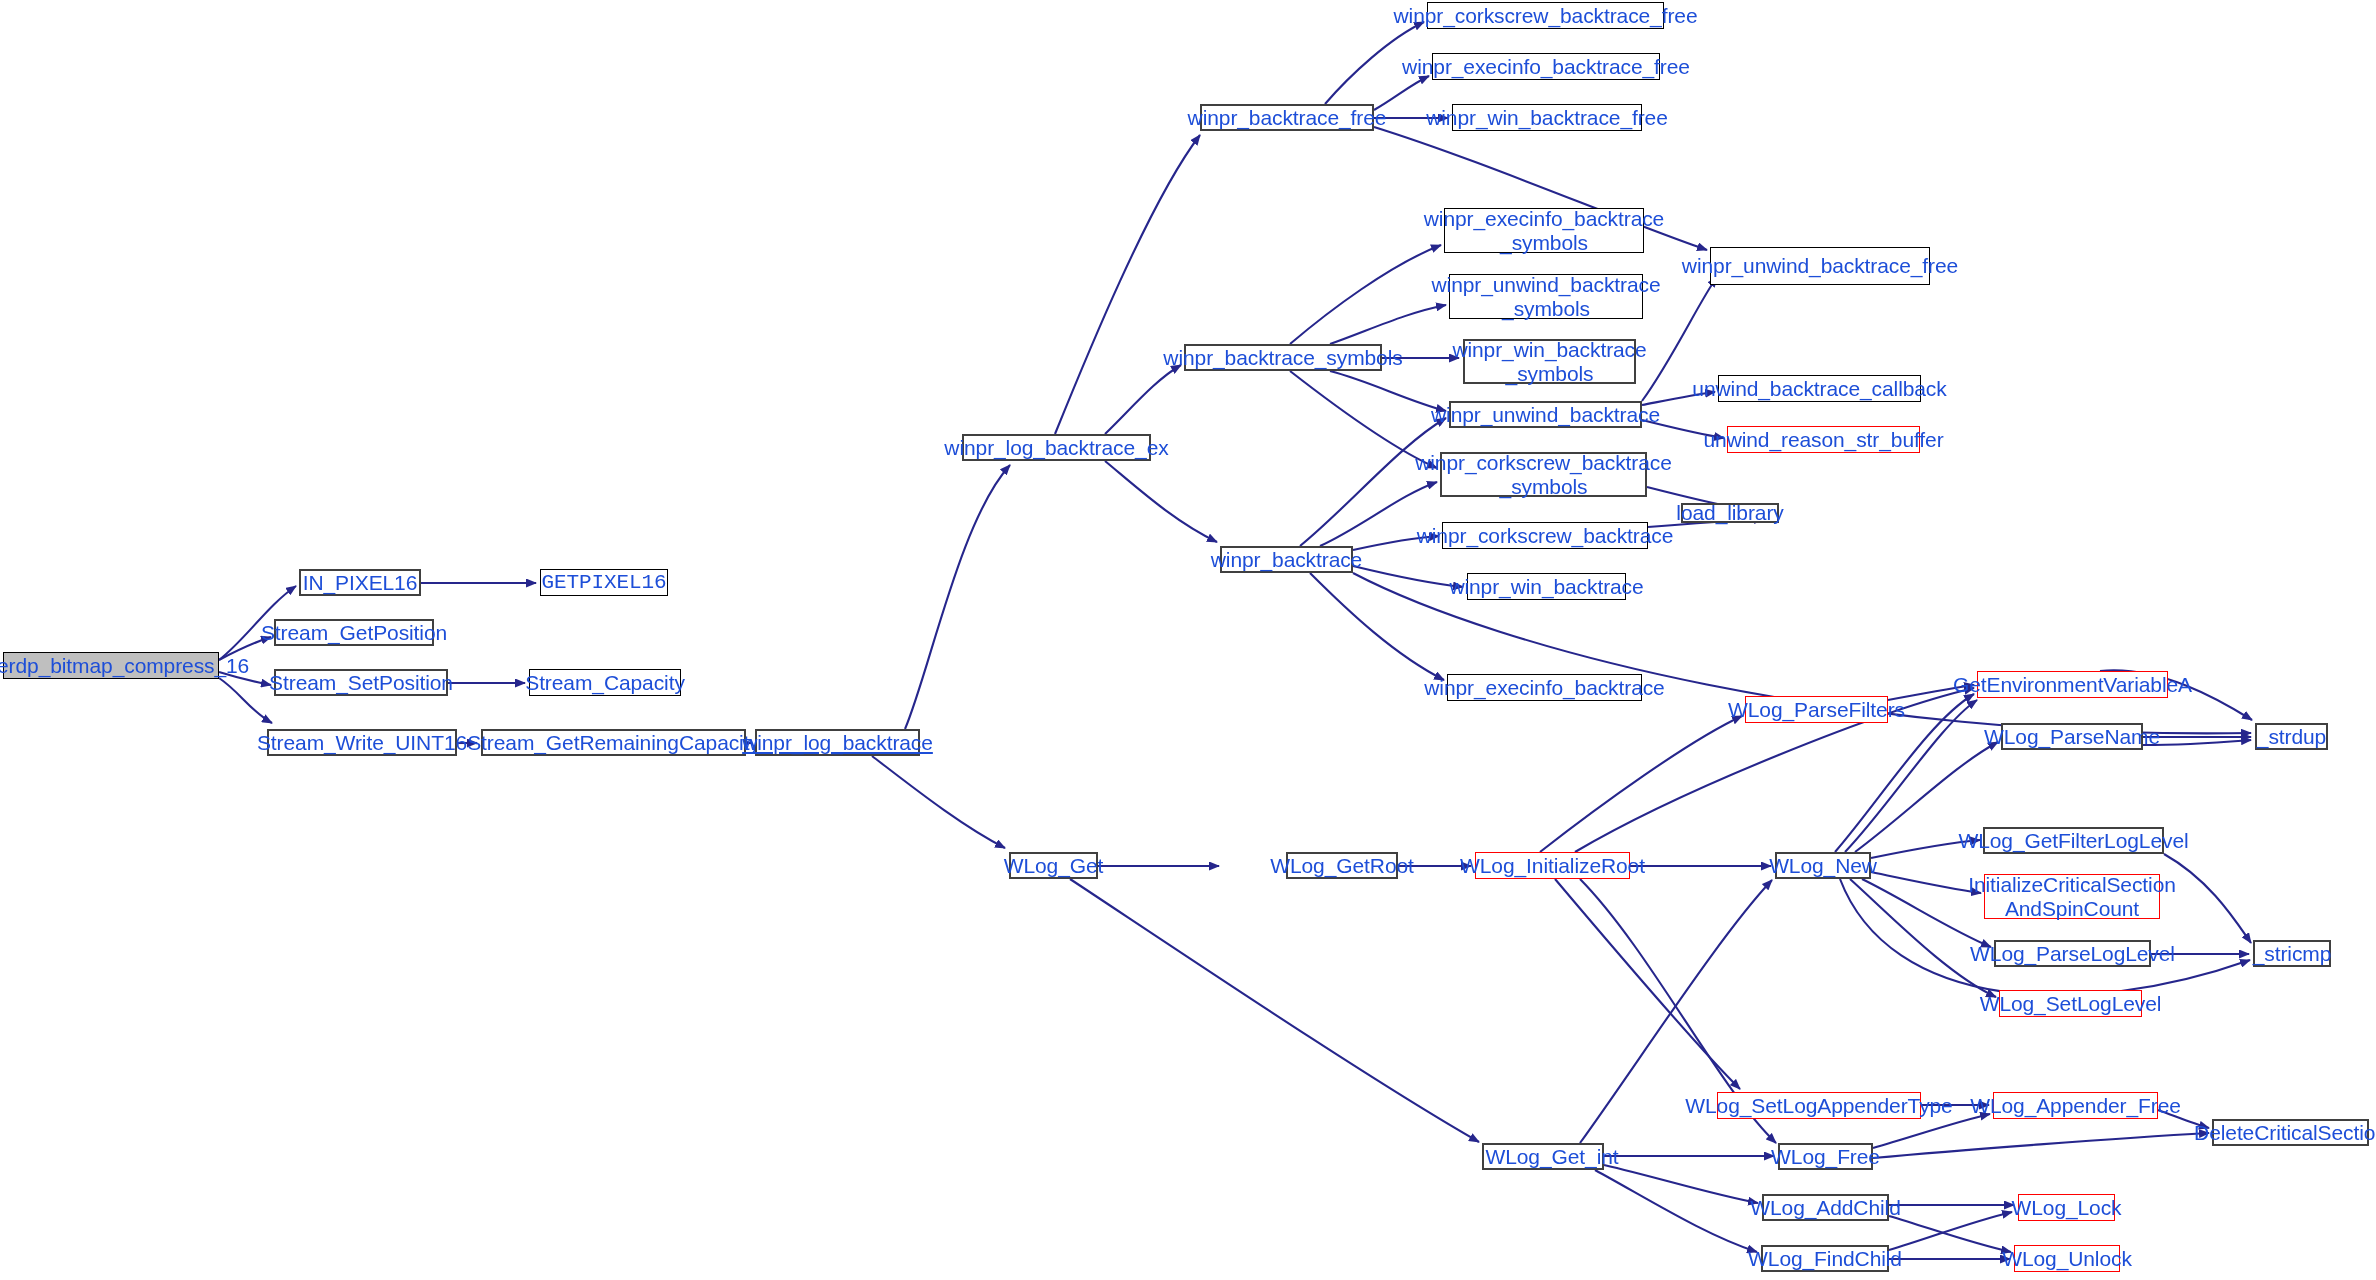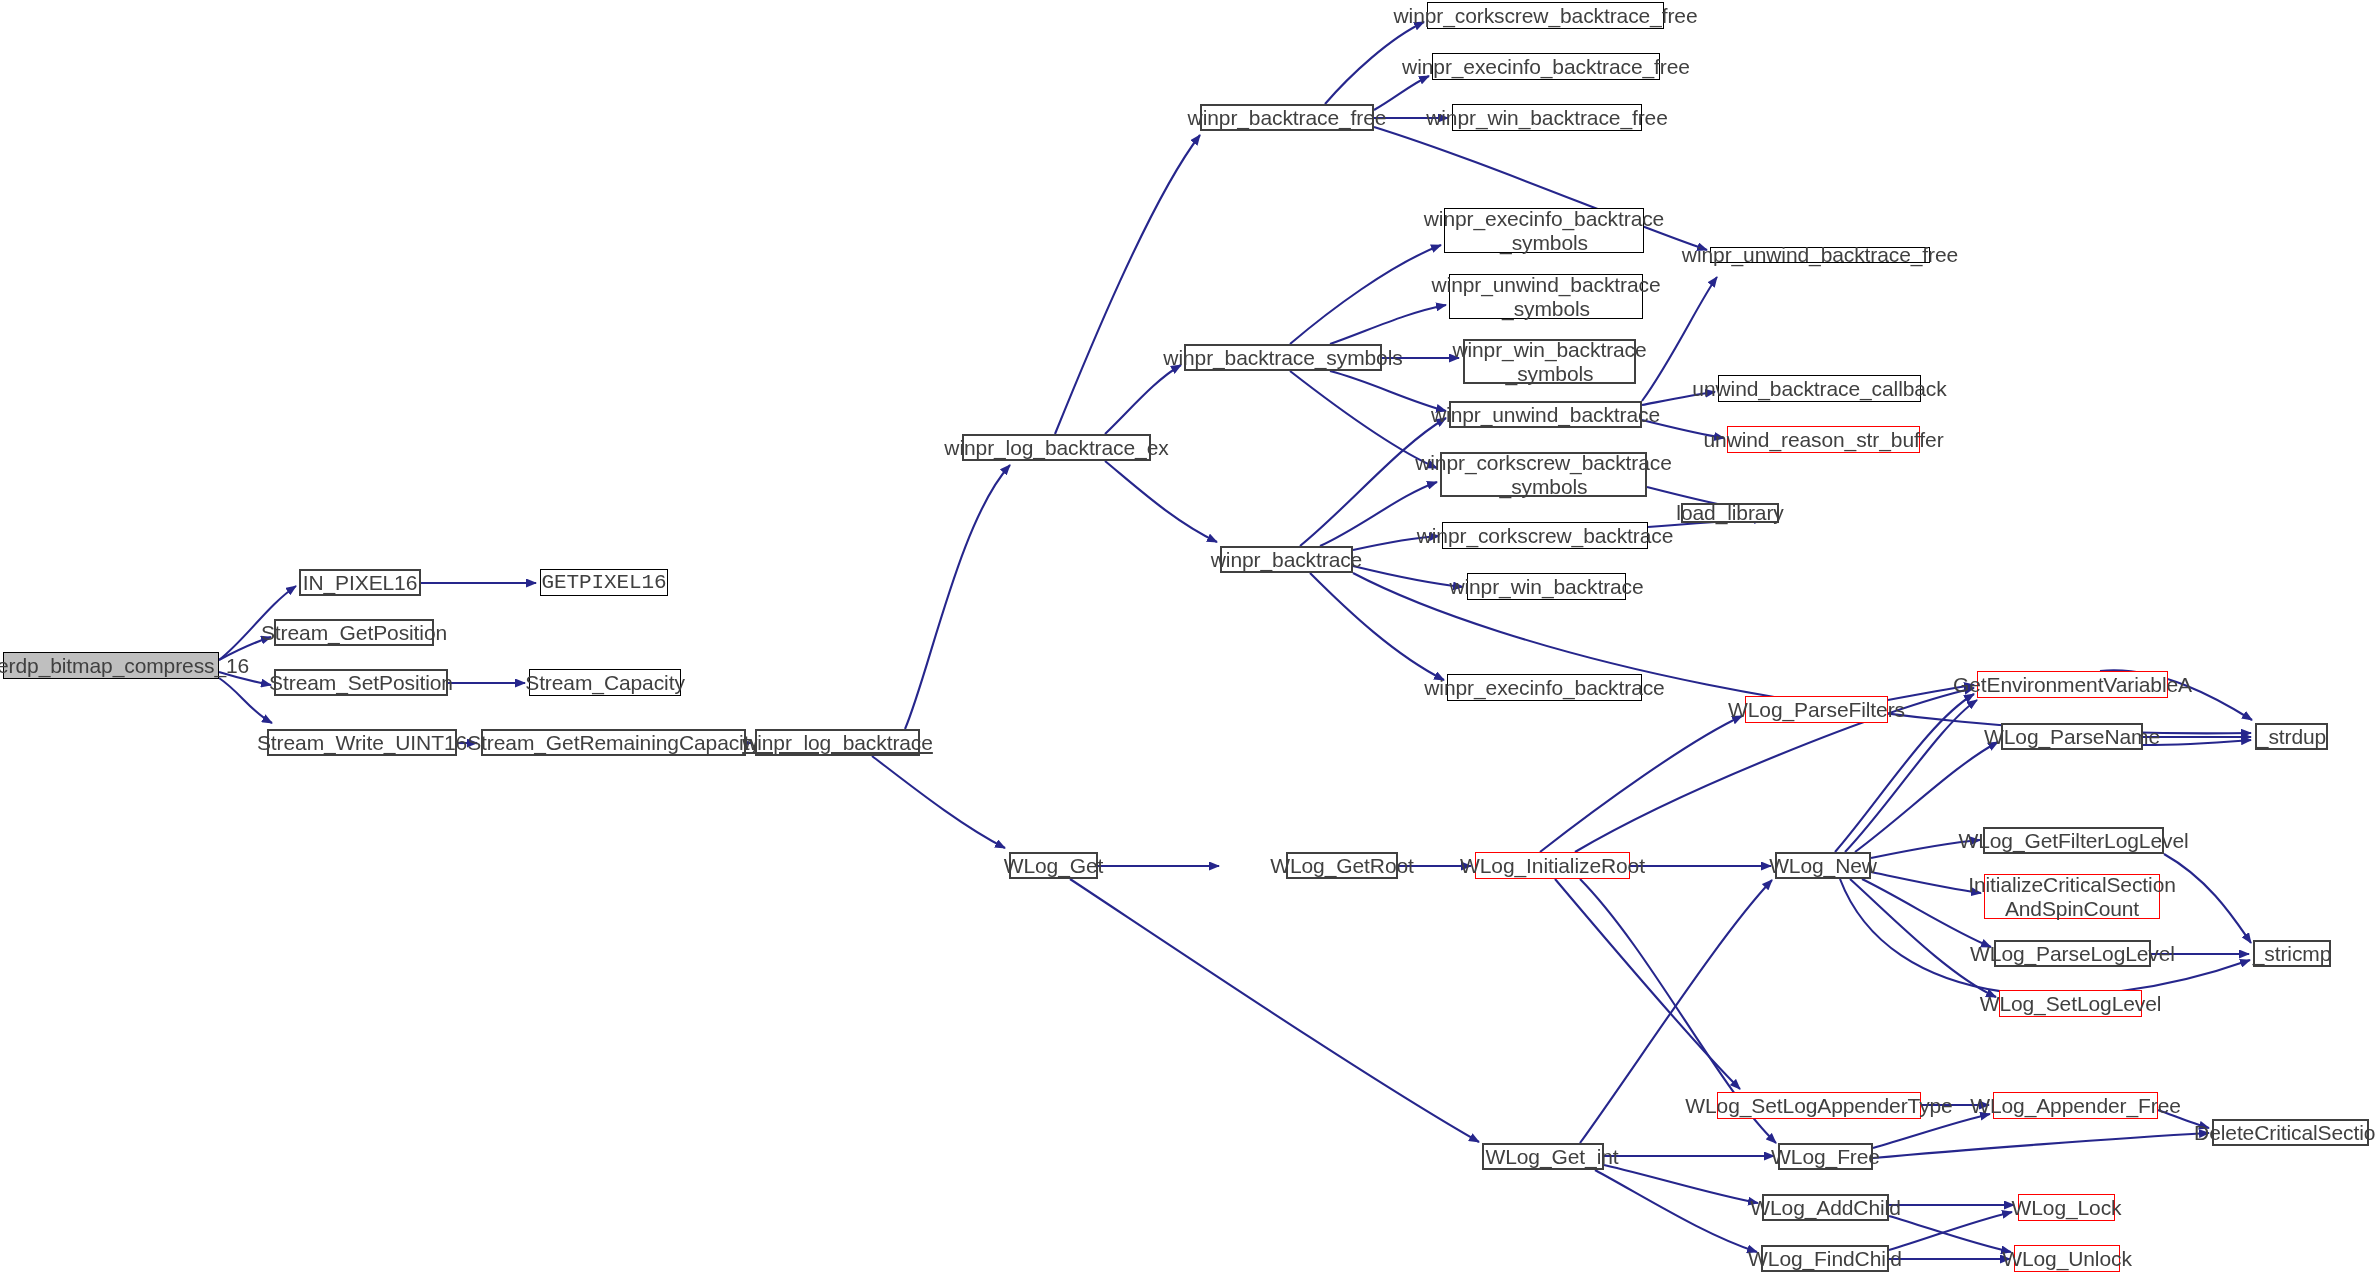--- a/index.html
+++ b/index.html
@@ -25,21 +25,21 @@
   }
   .node {
     position: absolute;
     box-sizing: border-box;
     display: flex;
     align-items: center;
     justify-content: center;
     text-align: center;
     background: #ffffff;
     border: 1.6px solid #000000;
-    color: #404040;
+    color: #1d4ed8;
     font-size: 21px;
     line-height: 1.12;
     white-space: pre;
     letter-spacing: -0.1px;
     z-index: 5;
   }
   .node.red {
     border-color: #ff0000;
   }
   .node.root {
@@ -141,21 +141,21 @@
       <div class="node thick" style="left: 267px; top: 729px; width: 190px; height: 27px;">Stream_Write_UINT16</div>
       <div class="node thick" style="left: 481px; top: 729px; width: 265px; height: 27px;">Stream_GetRemainingCapacity</div>
       <div class="node thick" style="left: 755px; top: 729px; width: 165px; height: 27px; text-decoration: underline;">winpr_log_backtrace</div>
       <div class="node thick" style="left: 962px; top: 434px; width: 189px; height: 27px;">winpr_log_backtrace_ex</div>
       <div class="node thick" style="left: 1200px; top: 104px; width: 174px; height: 27px;">winpr_backtrace_free</div>
       <div class="node thick" style="left: 1184px; top: 344px; width: 198px; height: 27px;">winpr_backtrace_symbols</div>
       <div class="node thick" style="left: 1220px; top: 546px; width: 133px; height: 27px;">winpr_backtrace</div>
       <div class="node" style="left: 1427px; top: 2px; width: 237px; height: 27px;">winpr_corkscrew_backtrace_free</div>
       <div class="node" style="left: 1432px; top: 53px; width: 228px; height: 27px;">winpr_execinfo_backtrace_free</div>
       <div class="node" style="left: 1452px; top: 104px; width: 190px; height: 27px;">winpr_win_backtrace_free</div>
-      <div class="node" style="left: 1710px; top: 247px; width: 220px; height: 16px;">winpr_unwind_backtrace_free</div>
+      <div class="node" style="left: 1710px; top: 247px; width: 220px; height: 38px;">winpr_unwind_backtrace_free</div>
       <div class="node" style="left: 1444px; top: 208px; width: 200px; height: 45px;">winpr_execinfo_backtrace
 _symbols</div>
       <div class="node" style="left: 1449px; top: 274px; width: 194px; height: 45px;">winpr_unwind_backtrace
 _symbols</div>
       <div class="node thick" style="left: 1463px; top: 339px; width: 173px; height: 45px;">winpr_win_backtrace
 _symbols</div>
       <div class="node thick" style="left: 1449px; top: 401px; width: 193px; height: 27px;">winpr_unwind_backtrace</div>
       <div class="node thick" style="left: 1440px; top: 452px; width: 207px; height: 45px;">winpr_corkscrew_backtrace
 _symbols</div>
       <div class="node" style="left: 1718px; top: 375px; width: 203px; height: 27px;">unwind_backtrace_callback</div>

